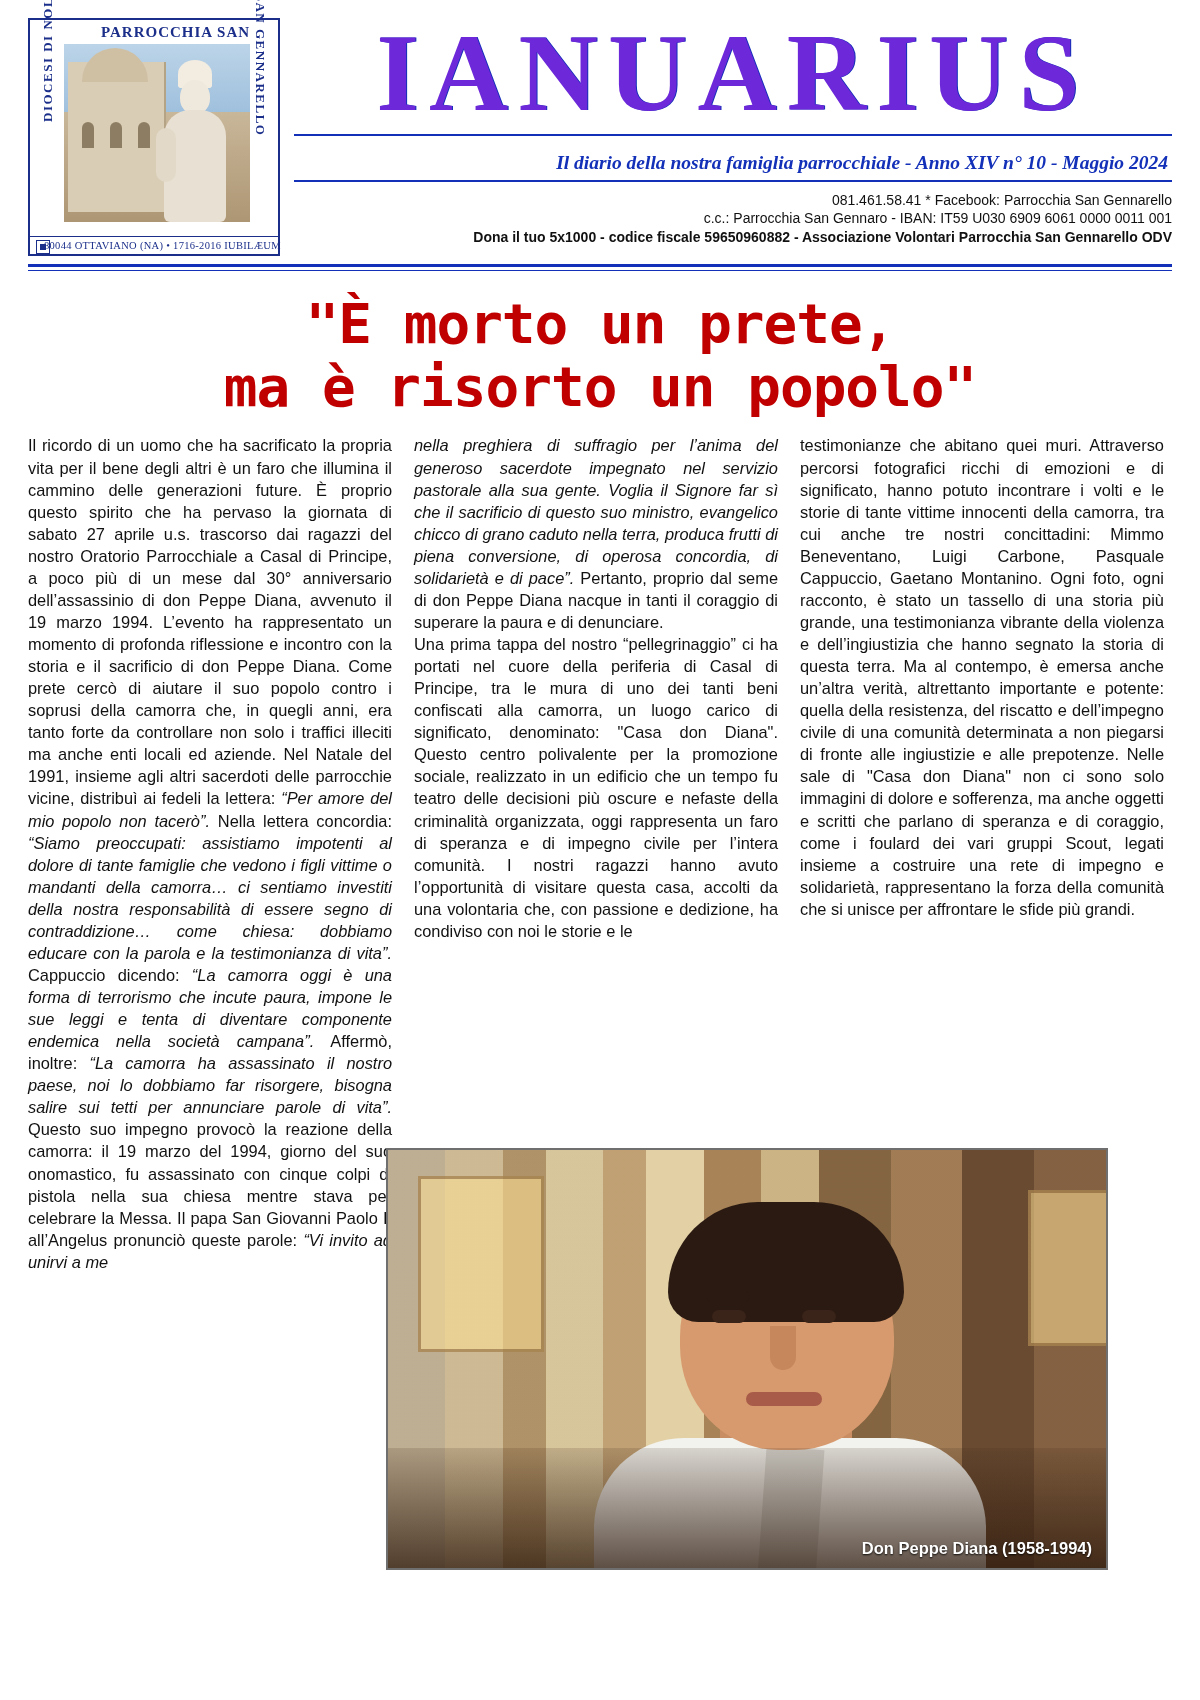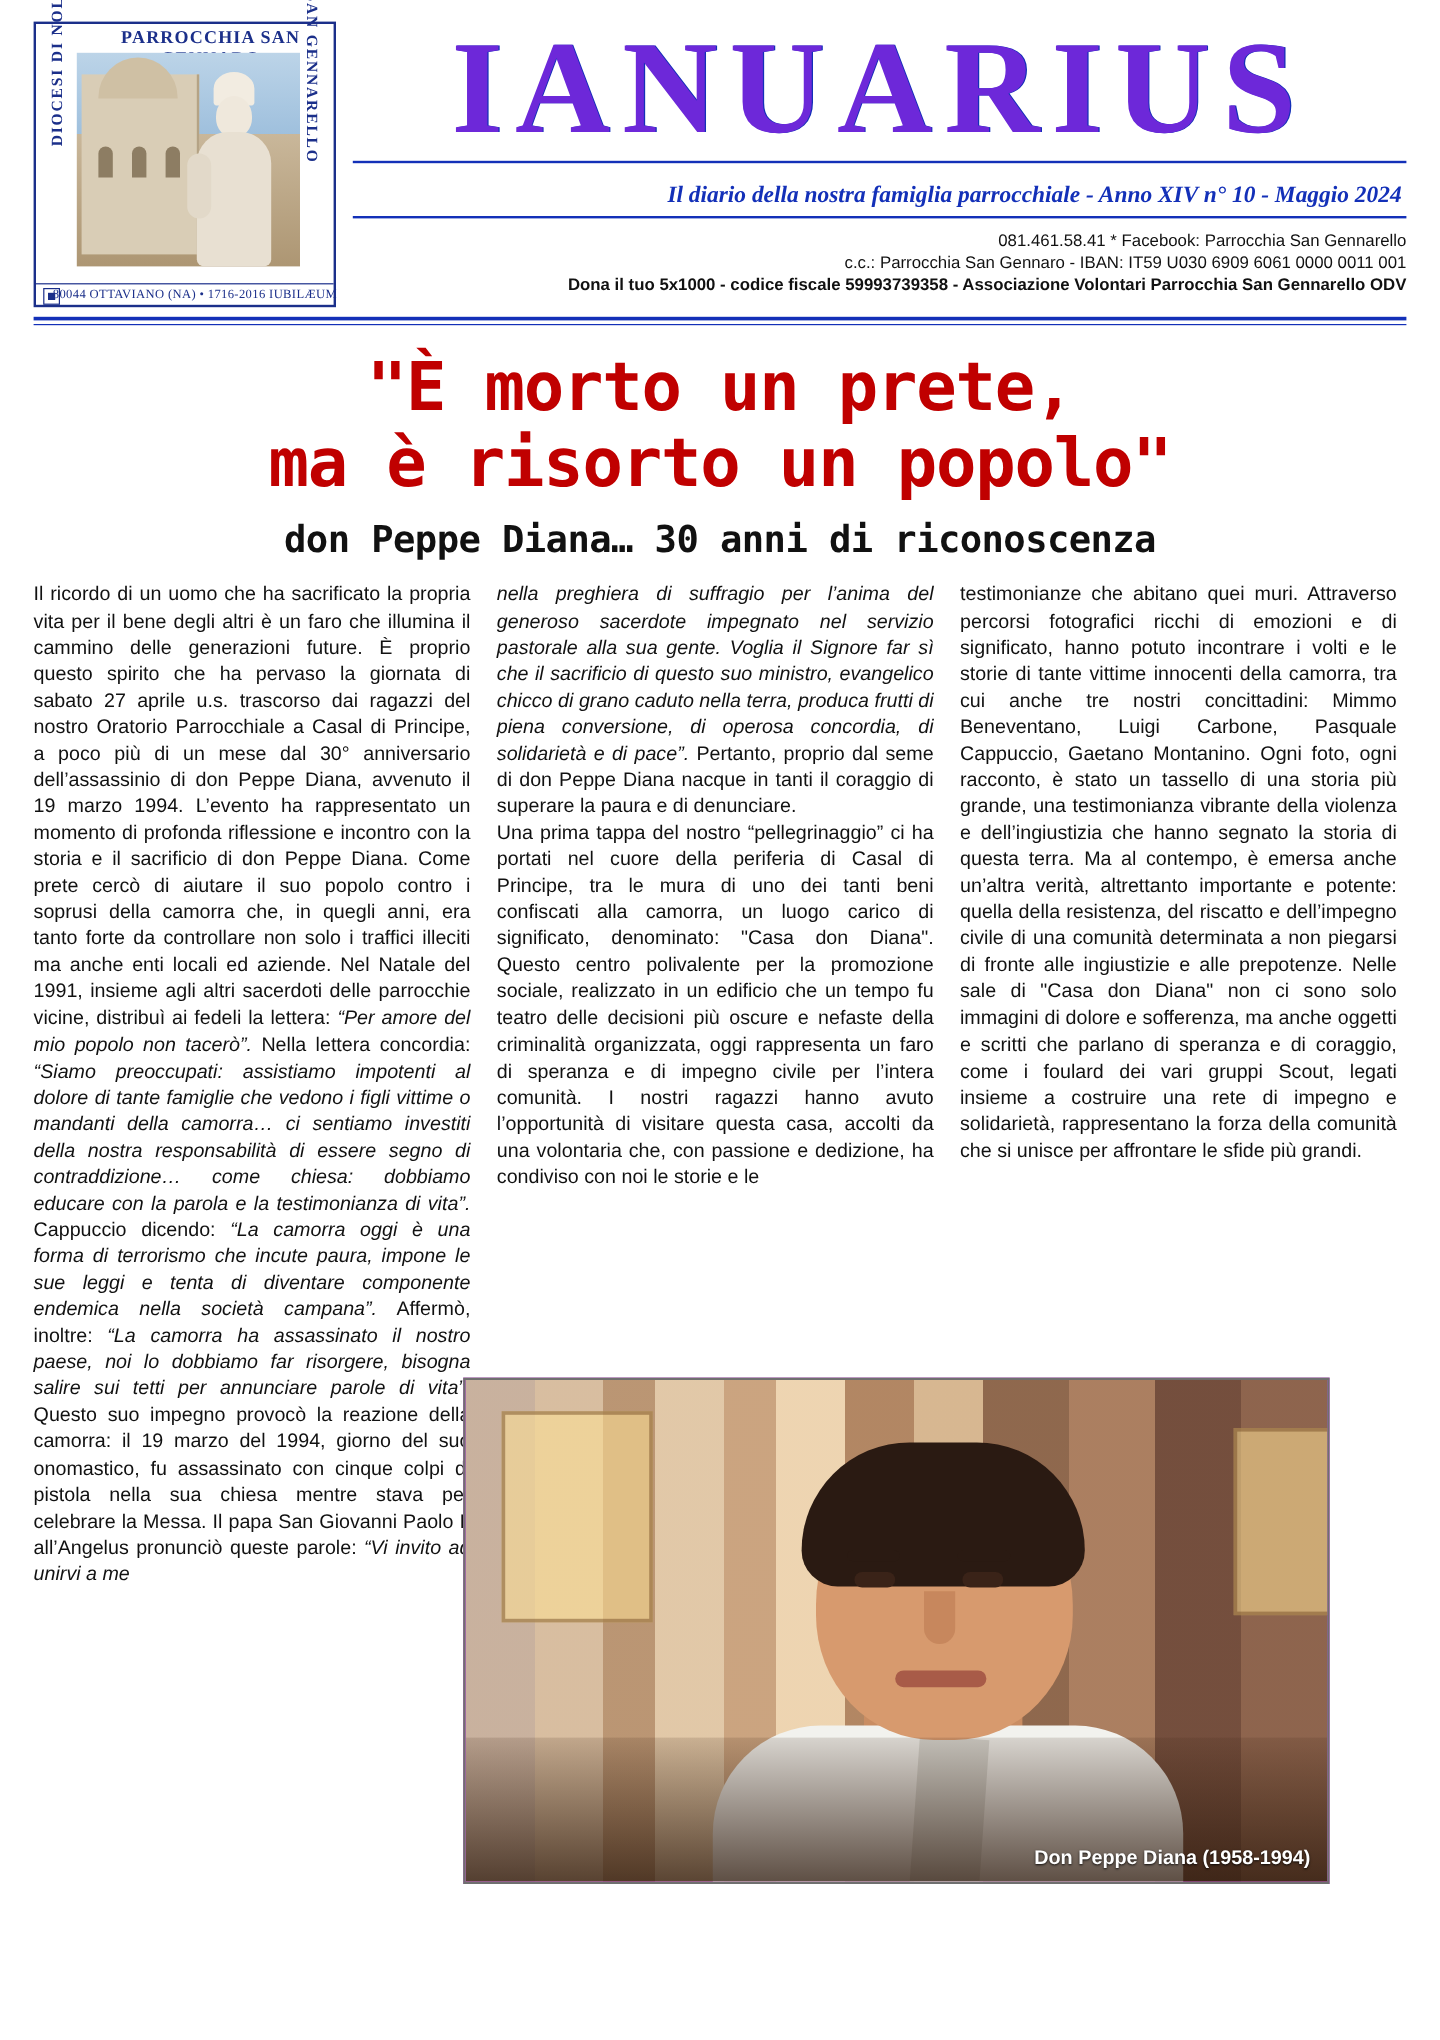--- a/index.html
+++ b/index.html
@@ -261,21 +261,21 @@
   
   .photo-wrap {
     position: absolute;
     left: 386px;
     top: 1148px;
     width: 722px;
     height: 422px;
     border: 2px solid #6f6f6f;
     box-sizing: border-box;
     overflow: hidden;
-    background: #d946ef;
+    background: #000000;
   }
   .ph-bg {
     position: absolute;
     inset: 0;
     background:
       linear-gradient(90deg,#c8b79a 0 8%, #d8c49c 8% 16%, #b99a6d 16% 22%, #e2cfa4 22% 30%, #caa97a 30% 36%, #efdcae 36% 44%, #b08a5c 44% 52%, #d7bd8c 52% 60%, #8b6a45 60% 70%, #a98259 70% 80%, #6f4f34 80% 90%, #8a6645 90% 100%);
     opacity: 0.95;
   }
   .ph-panel {
     position: absolute;
@@ -407,32 +407,31 @@
     </div>
 
     <div class="head-right">
       <div class="title-ianuarius">IANUARIUS</div>
       <div class="rule-blue"></div>
       <div class="subtitle">Il diario della nostra famiglia parrocchiale - Anno XIV n° 10 - Maggio 2024</div>
       <div class="rule-blue"></div>
       <div class="contact-lines">
         <div>081.461.58.41 * Facebook: Parrocchia San Gennarello</div>
         <div>c.c.: Parrocchia San Gennaro - IBAN: IT59 U030 6909 6061 0000 0011 001</div>
-        <div>Dona il tuo 5x1000 - codice fiscale 59993739358 - Associazione Volontari Parrocchia San Gennarello ODV</div>
+        <div>Dona il tuo 5x1000 - codice fiscale 59650960882 - Associazione Volontari Parrocchia San Gennarello ODV</div>
       </div>
     </div>
   </div>
 
   <div class="rule-double"></div>
 
   <div class="headline">
     <div>"È morto un prete,</div>
     <div>ma è risorto un popolo"</div>
   </div>
-  <div class="subhead">don Peppe Diana… 30 anni di riconoscenza</div>
 
   <div class="columns">
 
     <div class="col">
       <p><span>Il ricordo di un uomo che ha sacrificato la propria vita per il bene degli altri è un faro che illumina il cammino delle generazioni future. È proprio questo spirito che ha pervaso la giornata di sabato 27 aprile u.s. trascorso dai ragazzi del nostro Oratorio Parrocchiale a Casal di Principe, a poco più di un mese dal 30° anniversario dell’assassinio di don Peppe Diana, avvenuto il 19 marzo 1994. L’evento ha rappresentato un momento di profonda riflessione e incontro con la storia e il sacrificio di don Peppe Diana. Come prete cercò di aiutare il suo popolo contro i soprusi della camorra che, in quegli anni, era tanto forte da controllare non solo i traffici illeciti ma anche enti locali ed aziende. Nel Natale del 1991, insieme agli altri sacerdoti delle parrocchie vicine, distribuì ai fedeli la lettera:</span>
         <span class="it">“Per amore del mio popolo non tacerò”.</span>
         <span>Nella lettera concordia:</span>
         <span class="it">“Siamo preoccupati: assistiamo impotenti al dolore di tante famiglie che vedono i figli vittime o mandanti della camorra… ci sentiamo investiti della nostra responsabilità di essere segno di contraddizione… come chiesa: dobbiamo educare con la parola e la testimonianza di vita”.</span>
         <span>Cappuccio dicendo:</span>
         <span class="it">“La camorra oggi è una forma di terrorismo che incute paura, impone le sue leggi e tenta di diventare componente endemica nella società campana”.</span>

